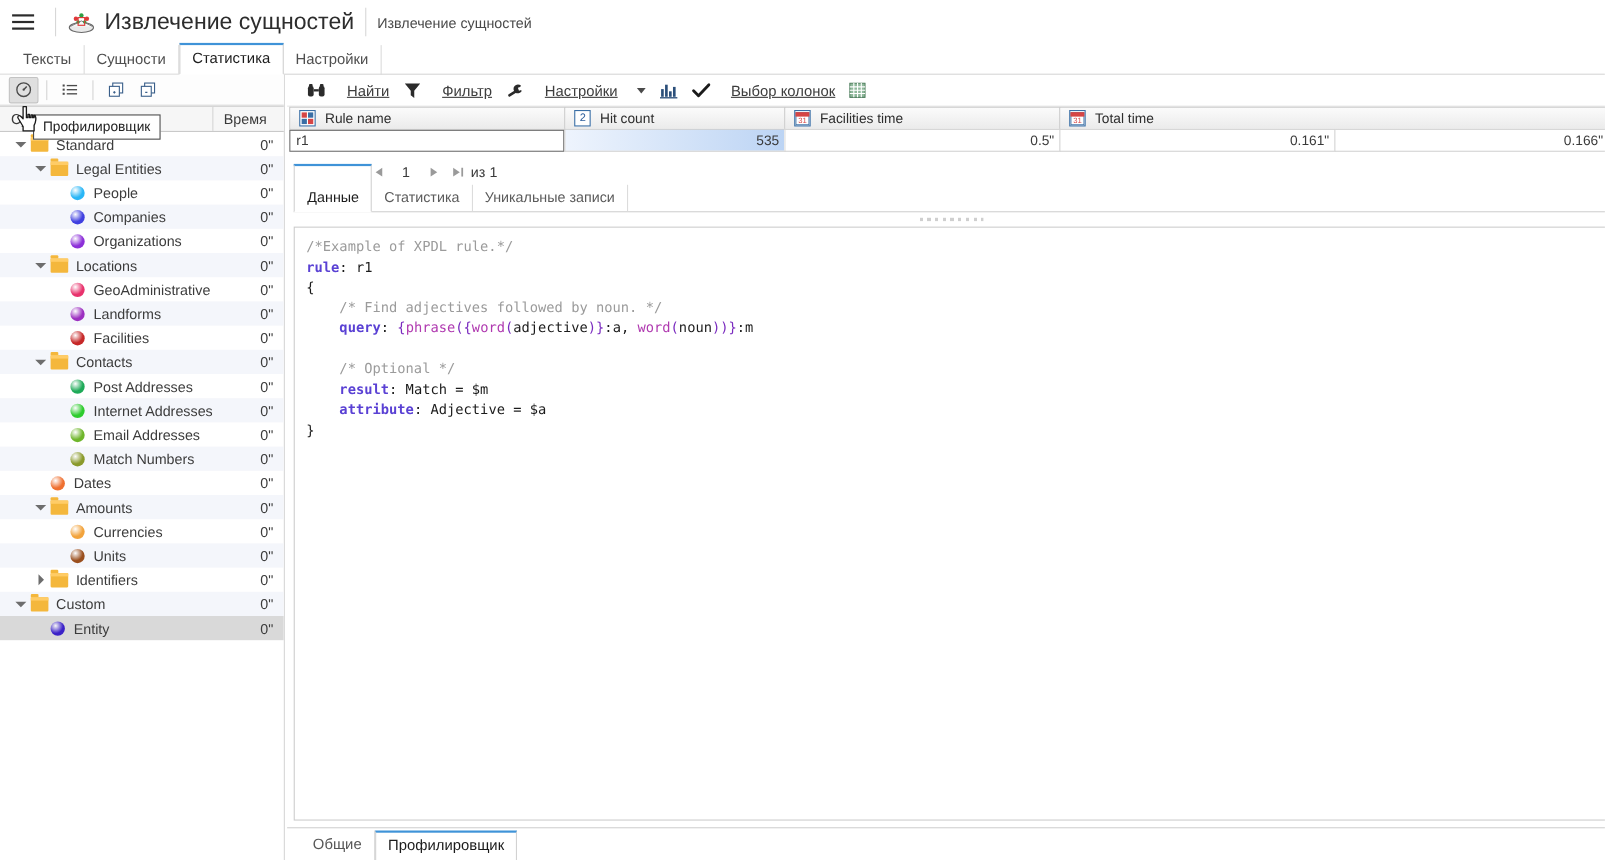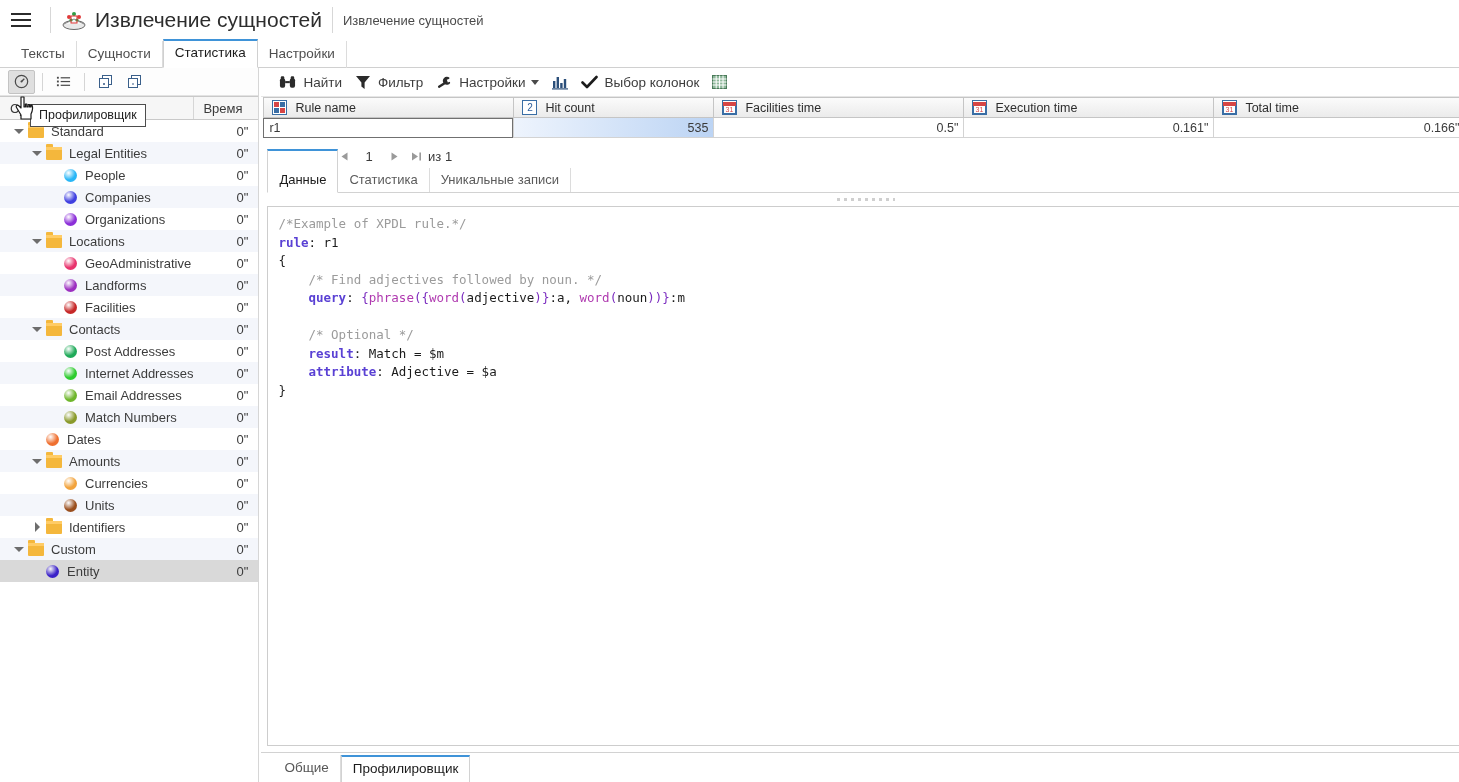--- a/index.html
+++ b/index.html
@@ -191,23 +191,23 @@
   .gridtoolbar {
     height: 29px;
     display: flex; align-items: center;
     gap: 0px;
     padding-left: 14px;
     font-size: 13.5px;
     color: #3d3d3d;
     border-bottom: 1px solid #e6e6e6;
   }
   .gtitem {
-    display: flex; align-items: center; gap: 7px;
+    display: flex; align-items: center; gap: 19px;
     padding: 2px 9px 2px 4px;
-    cursor: pointer; white-space: nowrap;
+    cursor: pointer; white-space: nowrap; text-decoration: underline;
   }
   .caret-dn {
     width:0;height:0;border-left:4px solid transparent;
     border-right:4px solid transparent;border-top:5px solid #4a4a4a;
     margin-left:-2px;
   }
 
   
   .gridwrap { margin: 0 8px 0 2px; }
   .ghead {
@@ -654,30 +654,20 @@
           </div>
           <div class="gh" style="width: 250px;">
             <span class="typeicon">
               <svg width="13" height="13" viewBox="0 0 13 13">
                 <rect x="0.5" y="1.5" width="12" height="11" fill="#fff" stroke="#3a6ea5"></rect>
                 <rect x="0.5" y="1.5" width="12" height="3" fill="#d64545" stroke="#d64545"></rect>
                 <text x="6.5" y="11" font-size="7" fill="#d64545" text-anchor="middle" font-family="sans-serif">31</text>
               </svg>
             </span>
             <span>Facilities time</span>
-          </div>
-          <div class="gh" style="width: 250px;">
-            <span class="typeicon">
-              <svg width="13" height="13" viewBox="0 0 13 13">
-                <rect x="0.5" y="1.5" width="12" height="11" fill="#fff" stroke="#3a6ea5"></rect>
-                <rect x="0.5" y="1.5" width="12" height="3" fill="#d64545" stroke="#d64545"></rect>
-                <text x="6.5" y="11" font-size="7" fill="#d64545" text-anchor="middle" font-family="sans-serif">31</text>
-              </svg>
-            </span>
-            <span>Execution time</span>
           </div>
           <div class="gh" style="width: 250px; flex: 1 1 0%;">
             <span class="typeicon">
               <svg width="13" height="13" viewBox="0 0 13 13">
                 <rect x="0.5" y="1.5" width="12" height="11" fill="#fff" stroke="#3a6ea5"></rect>
                 <rect x="0.5" y="1.5" width="12" height="3" fill="#d64545" stroke="#d64545"></rect>
                 <text x="6.5" y="11" font-size="7" fill="#d64545" text-anchor="middle" font-family="sans-serif">31</text>
               </svg>
             </span>
             <span>Total time</span>

